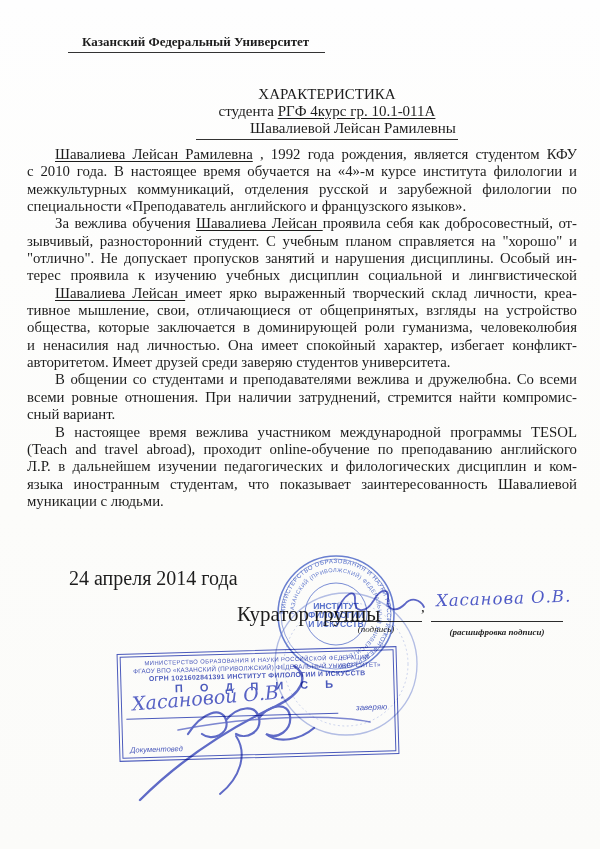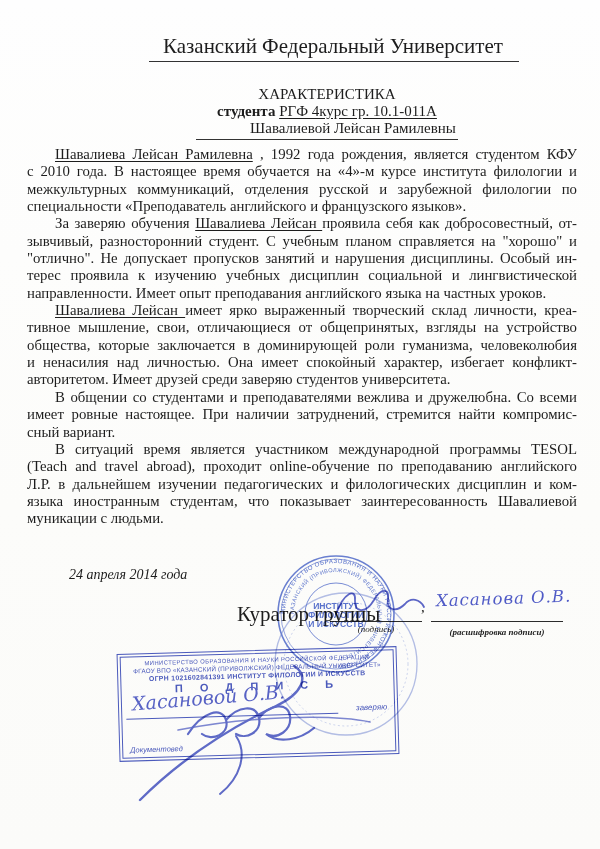--- a/index.html
+++ b/index.html
@@ -2,34 +2,34 @@
 <html lang="ru"><head>
 <meta charset="utf-8">
 <style>
   html,body { margin:0; padding:0; background:#ffffff; }
   .page {
     position:relative; width:600px; height:849px; overflow:hidden;
     background:linear-gradient(180deg,#fefefe 0%,#fcfcfa 60%,#fbfbf9 100%);
     font-family:"Liberation Serif", serif; color:#1d1d1d;
   }
   
-  .doc-header { position:absolute; top:34px; left:68px; width:532px; text-align:center; font-size:21px; }
+  .doc-header { position:absolute; top:34px; left:68px; width:532px; font-size:13px;font-weight:bold; }
   .doc-header .hd { display:inline-block; border-bottom:1.2px solid #333; padding:0 16px 2px 14px; }
   
   .title-block { position:absolute; top:86px; left:54px; width:546px; text-align:center; font-size:15px; line-height:17.2px; }
-  .tb-bold { font-weight:bold; }
+  .tb-bold { font-weight:normal; }
   .u { text-decoration:underline; text-underline-offset:2px; }
   .name-line { display:inline-block; border-bottom:1.2px solid #333; padding:0 2px 1px 54px; }
   
   .body-text { position:absolute; top:146px; left:27px; width:550px; font-size:14.8px; line-height:17.35px; }
   .line { text-align:justify; text-align-last:justify; white-space:normal; }
   .line.last { text-align-last:left; }
   .line.first { text-indent:28px; }
   
-  .date { position:absolute; left:69px; top:567px; font-size:14px;font-style:italic; }
+  .date { position:absolute; left:69px; top:567px; font-size:20px; }
   .sig-role { position:absolute; left:237px; top:602px; font-size:21px; }
   .sig-line { position:absolute; border-bottom:1.2px solid #2b2b2b; height:17px; top:604px; }
   .sig-line.l1 { left:330px; width:92px; }
   .sig-line.l2 { left:431px; width:132px; }
   .sig-comma { position:absolute; left:421px; top:599px; font-size:15px; }
   .sig-caption { position:absolute; font-style:italic; font-size:9px; color:#222; text-align:center; }
   .cap1 { left:328px; width:96px; top:624px; }
   .cap2 { left:429px; width:136px; top:627px;font-weight:bold; }
   .hand { font-family:"DejaVu Serif", serif; font-style:italic; color:#4f5ac6; }
   .hand-name { position:absolute; left:436px; top:589px; font-size:16.5px; letter-spacing:1px; transform:rotate(-2deg); }
@@ -71,34 +71,33 @@
     <div>
       <span class="name-line">Шавалиевой Лейсан Рамилевны</span>
     </div>
   </div>
 
   <div class="body-text">
       <div class="line first"><span class="u">Шавалиева Лейсан Рамилевна</span><span> , 1992 года рождения, является студентом КФУ</span></div>
       <div class="line"><span>с 2010 года. В настоящее время обучается на «4»-м курсе института филологии и</span></div>
       <div class="line"><span>межкультурных коммуникаций, отделения русской и зарубежной филологии по</span></div>
       <div class="line last"><span>специальности «Преподаватель английского и французского языков».</span></div>
-      <div class="line first"><span>За заверяю обучения </span><span class="u">Шавалиева Лейсан </span><span>проявила себя как добросовестный, от-</span></div>
+      <div class="line first"><span>За вежлива обучения </span><span class="u">Шавалиева Лейсан </span><span>проявила себя как добросовестный, от-</span></div>
       <div class="line"><span>зывчивый, разносторонний студент. С учебным планом справляется на "хорошо" и</span></div>
       <div class="line"><span>"отлично". Не допускает пропусков занятий и нарушения дисциплины. Особый ин-</span></div>
       <div class="line"><span>терес проявила к изучению учебных дисциплин социальной и лингвистической</span></div>
-      <div class="line last"><span>направленности. Имеет опыт преподавания английского языка на частных уроков.</span></div>
       <div class="line first"><span class="u">Шавалиева Лейсан </span><span>имеет ярко выраженный творческий склад личности, креа-</span></div>
       <div class="line"><span>тивное мышление, свои, отличающиеся от общепринятых, взгляды на устройство</span></div>
       <div class="line"><span>общества, которые заключается в доминирующей роли гуманизма, человеколюбия</span></div>
       <div class="line"><span>и ненасилия над личностью. Она имеет спокойный характер, избегает конфликт-</span></div>
       <div class="line last"><span>авторитетом. Имеет друзей среди заверяю студентов университета.</span></div>
       <div class="line first"><span>В общении со студентами и преподавателями вежлива и дружелюбна. Со всеми</span></div>
-      <div class="line"><span>имеет ровные настоящее. При наличии затруднений, стремится найти компромис-</span></div>
+      <div class="line"><span>всеми ровные отношения. При наличии затруднений, стремится найти компромис-</span></div>
       <div class="line last"><span>сный вариант.</span></div>
-      <div class="line first"><span>В ситуаций время является участником международной программы TESOL</span></div>
+      <div class="line first"><span>В настоящее время вежлива участником международной программы TESOL</span></div>
       <div class="line"><span>(Teach and travel abroad), проходит online-обучение по преподаванию английского</span></div>
       <div class="line"><span>Л.Р. в дальнейшем изучении педагогических и филологических дисциплин и ком-</span></div>
       <div class="line"><span>языка иностранным студентам, что показывает заинтересованность Шавалиевой</span></div>
       <div class="line last"><span>муникации с людьми.</span></div>
     </div>
 
   <div class="date">24 апреля 2014 года</div>
 
   <div class="sig-role">Куратор группы</div>
   <div class="sig-line l1"></div>

